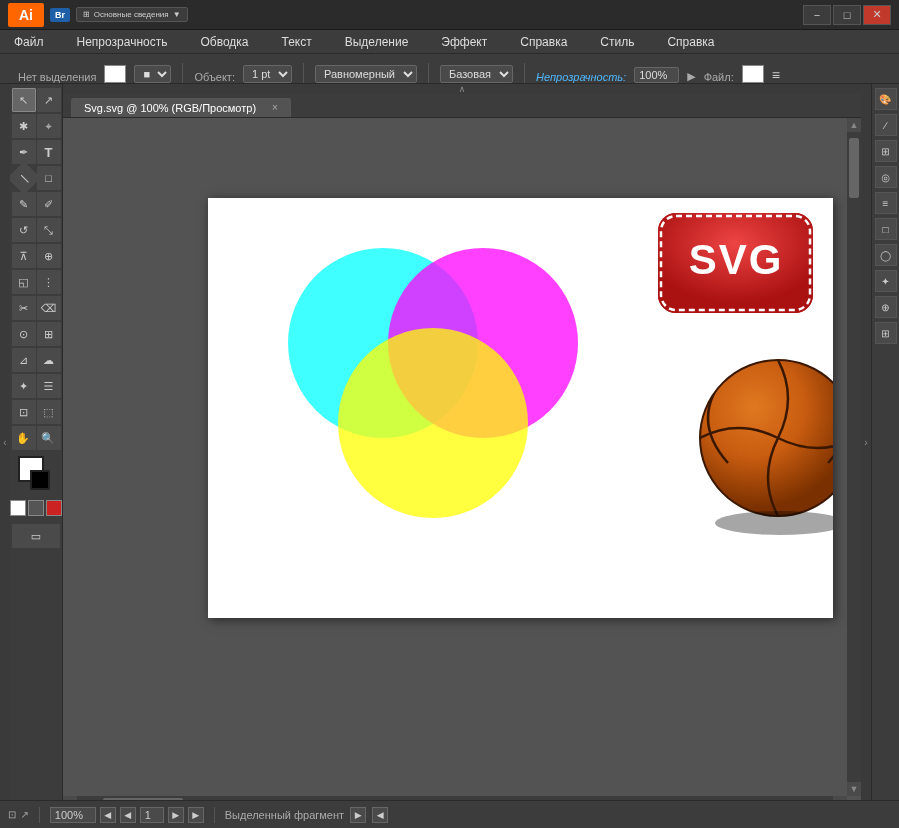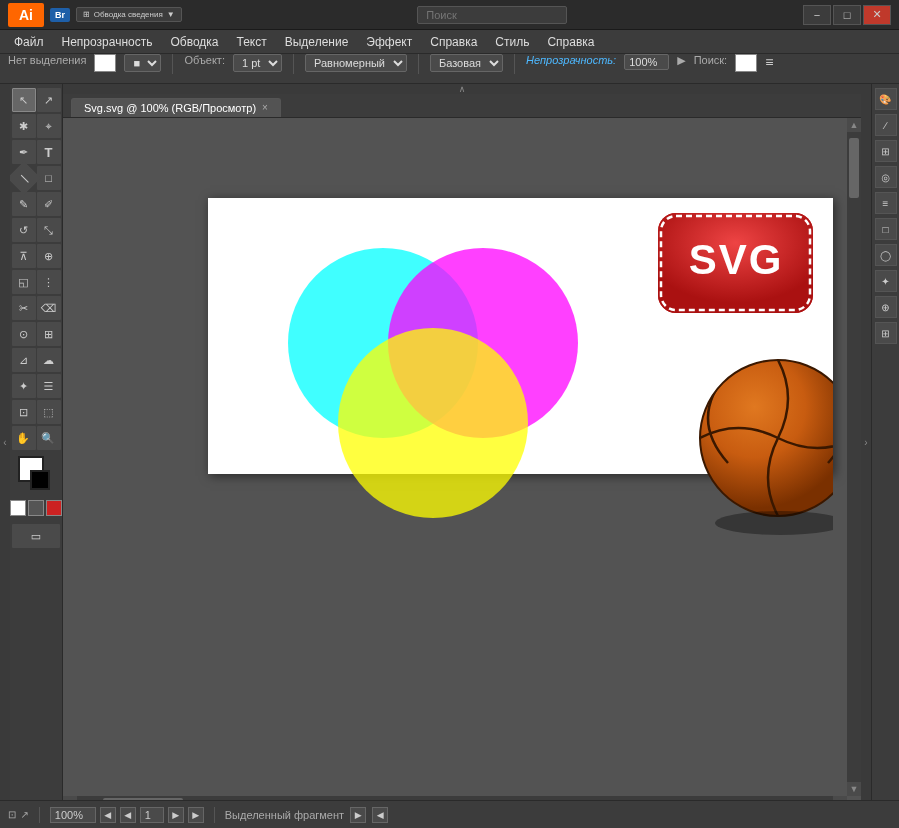--- a/index.html
+++ b/index.html
@@ -94,38 +94,38 @@
     }
     .win-btn.close { background: #c0392b; }
 
     
     #menu-bar {
       height: 24px;
       background: #3c3c3c;
       display: flex;
       align-items: center;
       padding: 0 6px;
-      gap: 2px;
+      gap: 17px;
       border-bottom: 1px solid #2a2a2a;
     }
     .menu-item {
       padding: 2px 8px;
       cursor: pointer;
       color: #ddd;
       font-size: 12px;
       border-radius: 2px;
     }
 
     
     #toolbar {
       height: 30px;
       background: #3c3c3c;
       display: flex;
-      align-items: flex-start;
-      padding: 0 8px;
+      align-items: flex-end;
+      padding: 0 18px;
       gap: 8px;
       border-bottom: 1px solid #2a2a2a;
       font-size: 11px;
       color: #ccc;
     }
     .toolbar-label { color: #aaa; font-size: 11px; }
     .toolbar-select {
       background: #4a4a4a;
       border: 1px solid #666;
       color: #ddd;
@@ -226,21 +226,21 @@
       align-items: flex-end;
       padding-left: 8px;
       border-bottom: 1px solid #2a2a2a;
     }
     .tab {
       background: #606060;
       padding: 3px 12px;
       font-size: 11px;
       color: #ddd;
       display: flex;
-      gap: 6px;
+      gap: 16px;
       border-radius: 3px 3px 0 0;
       border: 1px solid #555;
       border-bottom: none;
       margin-top: 20px;
     }
     .tab.active { background: #535353; color: white; }
     .tab-close { font-size: 10px; cursor: pointer; color: #aaa; }
 
     
     #canvas-viewport {
@@ -250,21 +250,21 @@
       position: relative;
       overflow: hidden;
     }
 
     
     #white-canvas {
       position: absolute;
       left: 145px;
       top: 80px;
       width: 625px;
-      height: 276px;
+      height: 420px;
       background: white;
       box-shadow: 2px 2px 10px rgba(0,0,0,0.5);
     }
 
     
     #v-scrollbar {
       position: absolute;
       right: 0;
       top: 0;
       width: 14px;
@@ -396,26 +396,23 @@
   </style>
 </head>
 <body>
 
 <div id="title-bar">
   <div id="title-bar-left">
     <div class="ai-logo">Ai</div>
     <div class="bridge-btn">Br</div>
     <div class="workspace-selector">
       <span>⊞</span>
-      <span>Обводка сведения</span>
+      <span>Основные сведения</span>
       <span>▼</span>
     </div>
-  </div>
-  <div id="title-center">
-    <input class="search-box" type="text" placeholder="Поиск" style="">
   </div>
   <div id="title-bar-right">
     <div class="win-btn">−</div>
     <div class="win-btn">□</div>
     <div class="win-btn close">✕</div>
   </div>
 </div>
 
 <div id="menu-bar">
   <div class="menu-item">Файл</div>
@@ -445,21 +442,21 @@
     <option>Равномерный</option>
   </select>
   <div class="toolbar-sep"></div>
   <select class="toolbar-select">
     <option>Базовая</option>
   </select>
   <div class="toolbar-sep"></div>
   <span class="toolbar-label" style="color:#4db8ff;font-style:italic;">Непрозрачность:</span>
   <input type="text" class="toolbar-select" style="width: 45px;" value="100%">
   <span class="toolbar-label">▶</span>
-  <span class="toolbar-label">Поиск:</span>
+  <span class="toolbar-label">Файл:</span>
   <div class="toolbar-swatch"></div>
   <span style="font-size:14px;cursor:pointer;color:#ccc;">≡</span>
 </div>
 
 <div id="main-layout" style="display:flex; height:calc(828px - 30px - 24px - 30px - 28px);">
 
   <div class="left-collapse">‹</div>
 
   <div id="left-toolbar">
 

